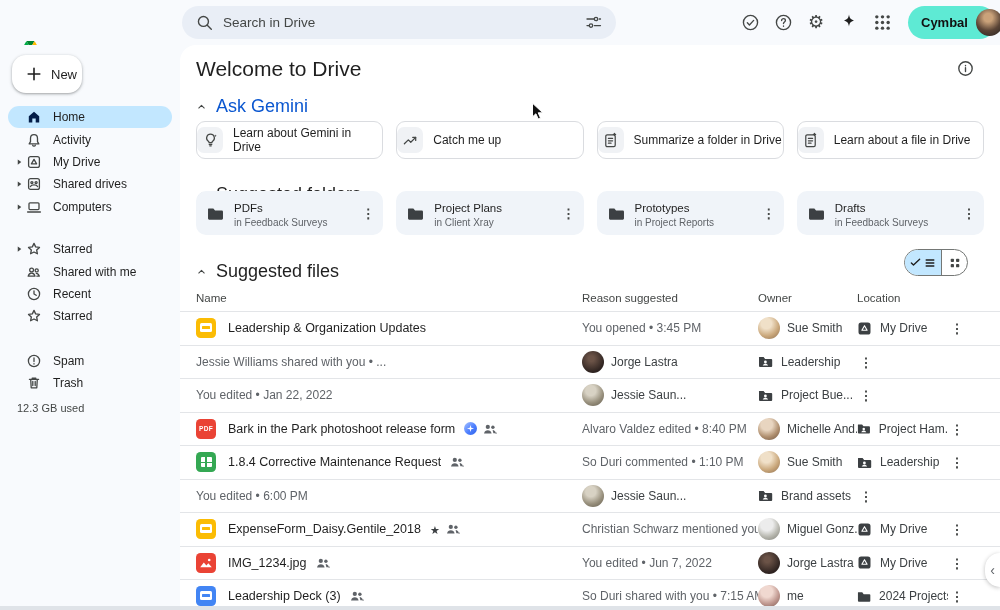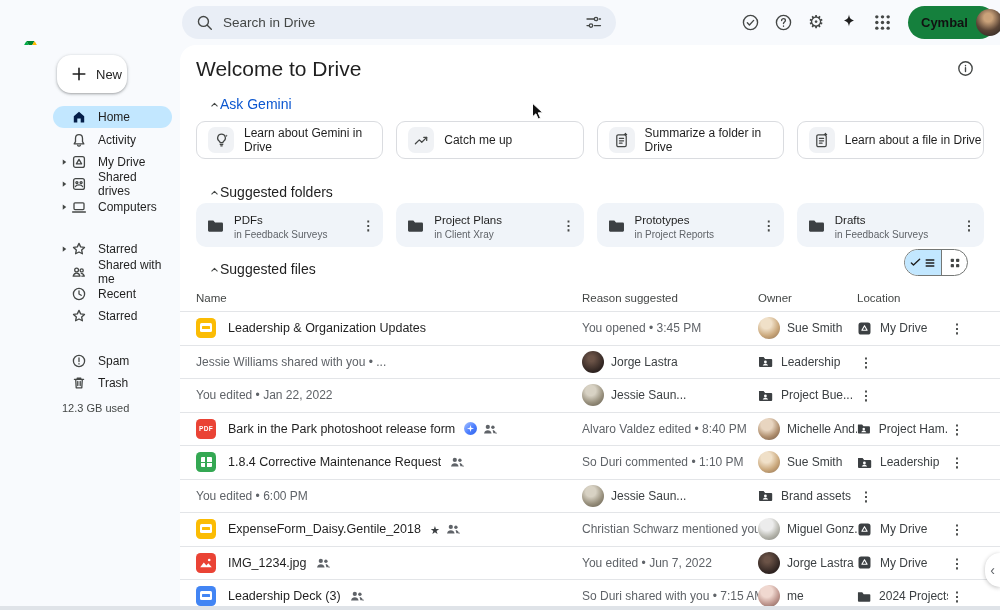--- a/index.html
+++ b/index.html
@@ -15,64 +15,64 @@
   #logo svg { width:25px; height:22px; }
   #logo .app-name { font-size:17px; color:#3c4043; letter-spacing:.2px; }
   #searchbar { position:absolute; left:182px; top:6px; width:434px; height:33px; background:#e9eef6;
                border-radius:17px; display:flex; align-items:center; padding:0 14px; gap:10px; }
   #searchbar input { flex:1; border:none; outline:none; background:transparent; font-size:13.5px;
                      font-family:inherit; color:#1f1f1f; }
   #searchbar input::placeholder { color:#444746; opacity:1; }
   #top-actions { position:absolute; left:740px; top:12px; display:flex; gap:13px; align-items:center; }
   #top-actions .tbtn { width:20px; height:20px; display:flex; align-items:center; justify-content:center; }
   .gear-txt::before { content:"⚙"; font-size:18px; color:#444746; line-height:1; }
-  #account-pill { position:absolute; left:908px; top:6px; width:88px; height:33px; background:#15803d;
+  #account-pill { position:absolute; left:908px; top:6px; width:88px; height:33px; background:#5eead4;
                   border-radius:17px; display:flex; align-items:center; padding:0 3px 0 13px; gap:8px; }
   #account-pill .acct { font-size:13px; font-weight:700; color:#111; }
   .avatar { border-radius:50%; display:inline-block; flex:none; }
   #account-pill .avatar { width:27px; height:27px;
       background:radial-gradient(circle at 45% 32%, #caa27a 18%, #5a4436 55%, #23201f); }
 
   
-  #sidebar { position:absolute; left:0; top:45px; width:180px; bottom:0; background:#f8fafd;padding-left:45px; }
+  #sidebar { position:absolute; left:0; top:45px; width:180px; bottom:0; background:#f8fafd; }
   #new-btn { margin:10px 0 0 12px; width:70px; height:38px; border-radius:14px; background:#fff; border:none;
              box-shadow:0 1px 2px rgba(60,64,67,.3), 0 1px 3px 1px rgba(60,64,67,.15);
              display:flex; align-items:center; gap:9px; padding-left:14px; font-size:13px; font-weight:500;
              font-family:inherit; color:#1f1f1f; cursor:pointer; }
   #nav { margin-top:13px; }
   .nav-group { margin-top:0; }
   .nav-group + .nav-group { margin-top:20px; }
   .nav-group.g3 { margin-top:22px; }
   .nav-item { height:22.4px; margin:0 8px 0 8px; border-radius:12px; display:flex; align-items:center;
               padding-left:5px; font-size:12px; color:#1f1f1f; cursor:pointer; }
   .nav-item.selected { background:#c2e7ff; }
   .chev-slot { width:12px; display:flex; justify-content:center; flex:none; }
   .nav-ic { width:17px; height:17px; margin-right:11px; display:flex; align-items:center; justify-content:center; flex:none; }
   #storage-used { margin-top:8px; padding-left:17px; font-size:11px; color:#444746; }
 
   
   #main { position:absolute; left:180px; top:45px; right:0; bottom:0; background:#fff;
           border-top-left-radius:16px; }
   #page-title { position:absolute; left:16px; top:12px; font-size:21px; color:#1f1f1f; }
   #info-btn { position:absolute; right:26px; top:15px; }
-  .section-head { position:absolute; left:29px; display:flex; align-items:center; 
-                  font-size:14px; font-weight:500; color:#1f1f1f; cursor:pointer; }
+  .section-head { position:absolute; left:16px; display:flex; align-items:center; gap:9px;
+                  font-size:18px; font-weight:500; color:#1f1f1f; cursor:pointer; }
   #ask-gemini-head { top:51px; color:#0b57d0; }
   #folders-head { top:139px;text-align:right; }
   #files-head { top:216px; }
 
   .quad { position:absolute; left:16px; right:16px; display:grid; grid-template-columns:repeat(4,1fr); gap:13px; }
   #gem-row { top:76px; height:38px; }
   .gem-btn { background:#fff; border:1px solid #dadce0; border-radius:9px; display:flex; align-items:center;
-             gap:10px; padding-left:11px; font-family:inherit; font-size:12px; font-weight:500; color:#1f1f1f;
+             gap:10px; font-family:inherit; font-size:12px; font-weight:500; color:#1f1f1f;
              cursor:pointer; text-align:left; }
   .gem-ic { width:26px; height:26px; border-radius:7px; background:#f0f2f5; display:flex;
             align-items:center; justify-content:center; flex:none; }
 
-  #folders-row { top:158px; height:44px; }
+  #folders-row { top:146px; height:44px; }
   .folder-card { background:#f0f4f9; border-radius:10px; display:flex; align-items:center;
                  padding:0 6px 0 11px; gap:10px; cursor:pointer; }
   .fc-text { flex:1; min-width:0; }
   .fc-name { font-size:11.5px; font-weight:500; color:#1f1f1f; white-space:nowrap; }
   .fc-sub { font-size:10px; color:#5f6368; margin-top:1px; white-space:nowrap; }
   .menu-dots { width:18px; text-align:center; cursor:pointer; }
   .menu-dots::before { content:"⋮"; font-size:13px; color:#444746; font-weight:700; }
 
   #view-toggle { position:absolute; right:32px; top:204px; width:64px; height:27px; border:1px solid #747775;
                  border-radius:14px; display:flex; overflow:hidden; background:#fff; }

